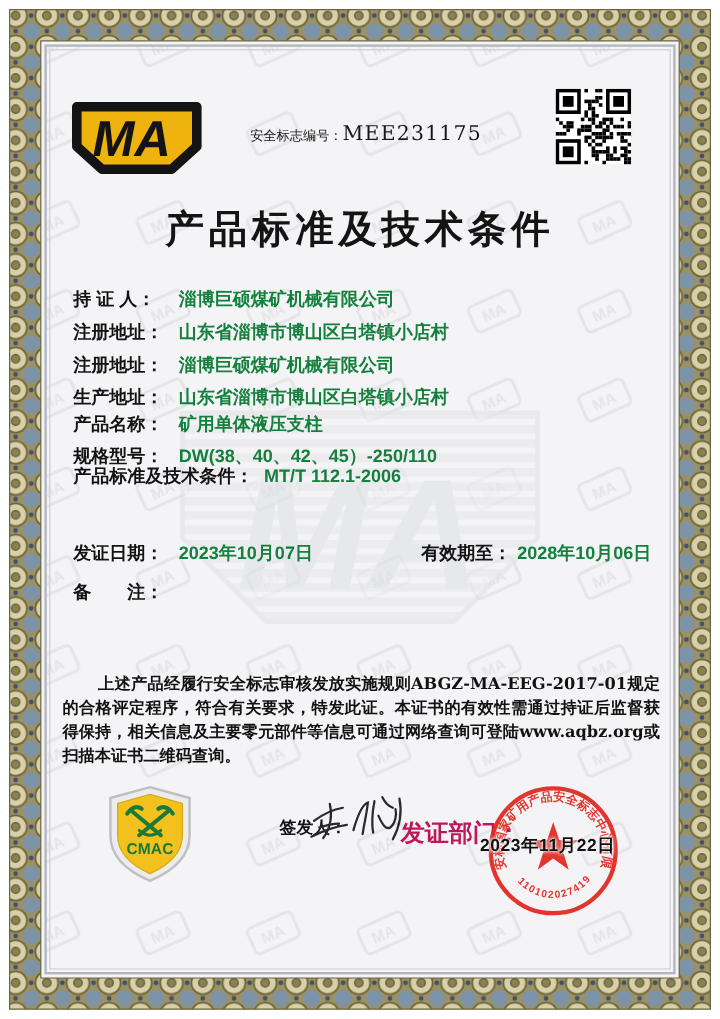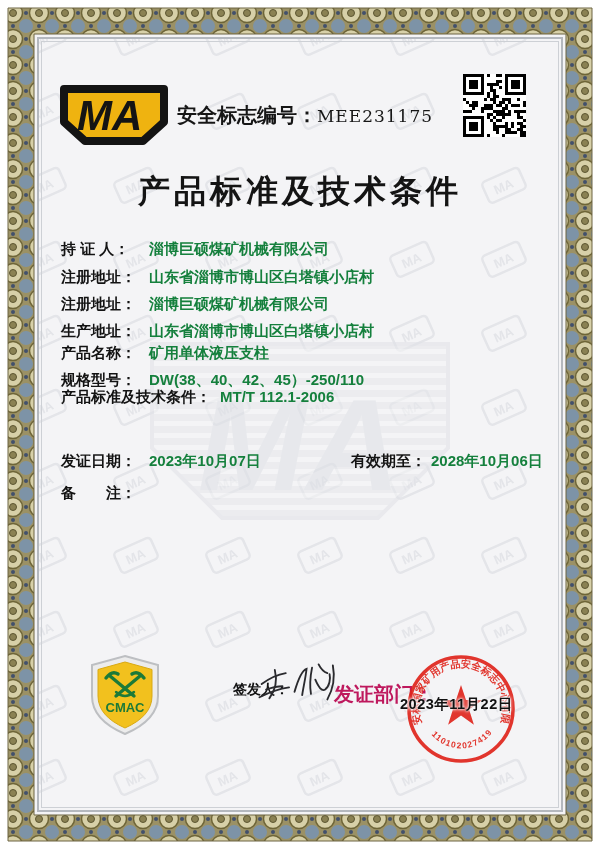--- a/index.html
+++ b/index.html
@@ -6,21 +6,21 @@
   body { width:600px; height:849px; background:#fff; font-family:"Liberation Sans",sans-serif; position:relative; overflow:hidden; }
   .page { position:absolute; inset:0; width:600px; height:849px; background:#fff; }
   .cert-bg { position:absolute; left:33px; top:33px; width:534px; height:783px; background:#f4f4f6; }
   .border-svg, .wm-svg { position:absolute; left:0; top:0; pointer-events:none; }
   .frame { position:absolute; left:37px; top:37px; width:526px; height:775px; border:2px solid #b4b8be; }
   .frame-inner { position:absolute; inset:2px; border:1px solid #cdd0d5; }
   .abs { position:absolute; }
 
   .ma-logo { left:57px; top:82px; }
   .certno { left:175px; top:102px; width:260px; text-align:center; white-space:nowrap; }
-  .certno-label { font-size:20px; font-weight:bold; color:#161616; }
+  .certno-label { font-size:11px; font-weight:normal; color:#161616; }
   .certno-value { font-size:17px; font-family:"DejaVu Serif",serif; color:#161616; letter-spacing:1px; }
   .qr { left:463px; top:74px; }
 
   .title { left:40px; top:170px; width:520px; text-align:center; font-family:"DejaVu Serif","Liberation Serif",serif; font-weight:900; font-size:32px; letter-spacing:4px; color:#141414; }
 
   .frow { left:61px; width:490px; display:flex; align-items:baseline; font-size:15px; white-space:nowrap; }
   .flabel { min-width:88px; font-weight:bold; color:#131313; flex-shrink:0; }
   .fvalue { font-family:"DejaVu Serif","Liberation Serif",serif; font-weight:600; color:#15803d; }
   .fvalue.gap { margin-left:9px; }
   .num { font-family:"Liberation Sans",sans-serif; font-weight:bold; }
@@ -272,20 +272,21 @@
     <span class="flabel">发证日期：</span>
     <span class="fvalue num w154">2023年10月07日</span>
     <span class="vlabel2">有效期至：</span>
     <span class="fvalue num">2028年10月06日</span>
   </div>
 
   <div class="abs frow" style="top:484px">
     <span class="flabel">备　　注：</span>
   </div>
 
+  <p class="abs statement">上述产品经履行安全标志审核发放实施规则ABGZ-MA-EEG-2017-01规定的合格评定程序，符合有关要求，特发此证。本证书的有效性需通过持证后监督获得保持，相关信息及主要零元部件等信息可通过网络查询可登陆www.aqbz.org或扫描本证书二维码查询。</p>
 
   <svg class="abs cmac" width="74" height="82" viewBox="0 0 74 82">
     <path d="M37,2 L70,11 V42 Q70,66 37,80 Q4,66 4,42 V11 Z" fill="#ececec" stroke="#bdbfc2" stroke-width="2"></path>
     <path d="M37,8 L64,15.5 V42 Q64,62 37,74 Q10,62 10,42 V15.5 Z" fill="#f2c11e" stroke="#d9a912" stroke-width="1"></path>
     <g stroke="#1c7a38" stroke-width="3.4" fill="none" stroke-linecap="round">
       <path d="M22,22 L46,42"></path>
         <path d="M52,22 L28,42"></path>
       <path d="M18,24 Q24,16 30,20"></path>
         <path d="M44,20 Q50,16 56,24"></path>
       <path d="M28,38 Q37,46 46,38" stroke-width="2.4"></path>

